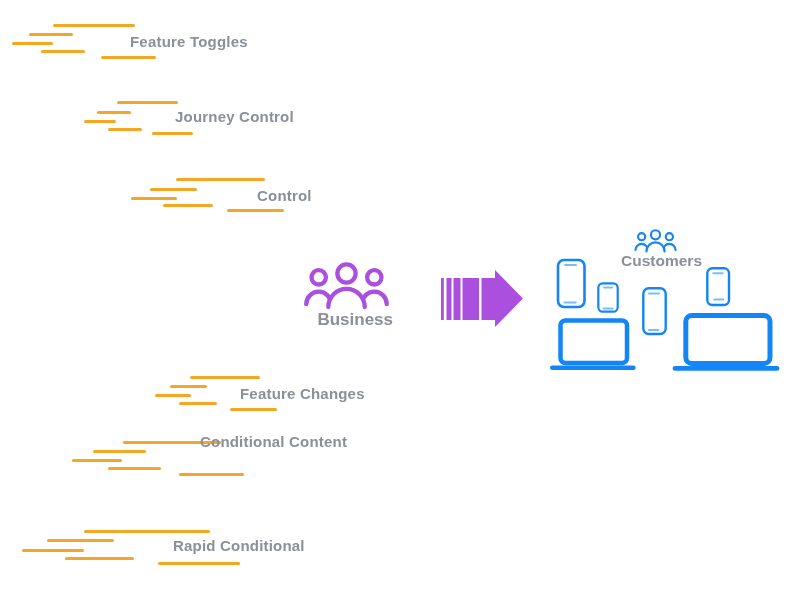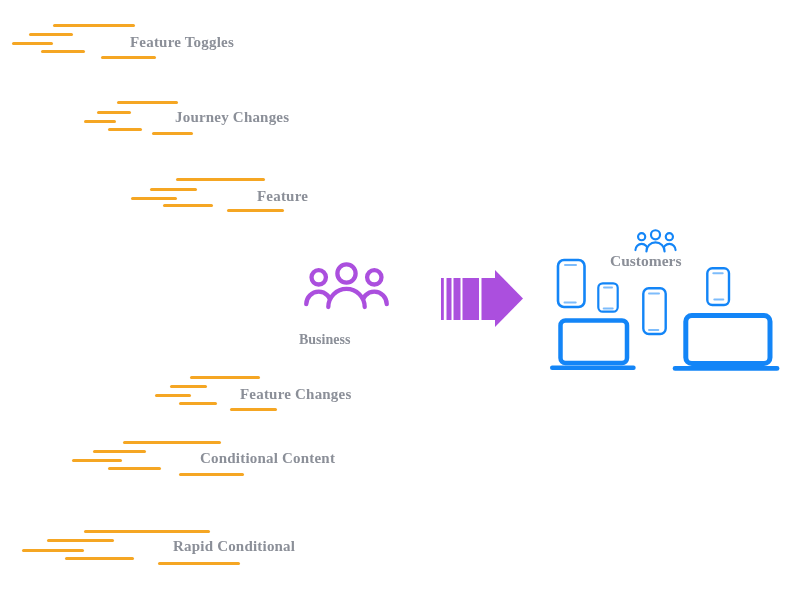--- a/index.html
+++ b/index.html
@@ -8,45 +8,45 @@
     --customers-blue:#1385F7;
     --label-gray:#8B8F98;
   }
   *{margin:0;padding:0;box-sizing:border-box;}
   html,body{background:#ffffff;}
   .stage{
     position:relative;
     width:800px;height:600px;
     background:#ffffff;
     overflow:hidden;
-    font-family:Liberation Serif, serif;
+    font-family:Liberation Sans, sans-serif;
   }
   .sl{
     position:absolute;
     height:2.5px;
     border-radius:2px;
     background:var(--speed-lines-orange);
   }
   .feature-label{
     position:absolute;
     font-size:15px;
     font-weight:600;
     line-height:1.1;
     letter-spacing:.2px;
     color:var(--label-gray);
     white-space:nowrap;
   }
   .group-label{
     position:absolute;
     font-weight:700;
     color:var(--label-gray);
-    text-align:left;
+    text-align:right;
     white-space:nowrap;
   }
-  .business-label{left:299px;top:332px;width:94px;font-size:14px;}
+  .business-label{left:299px;top:310px;width:94px;font-size:17px;}
   .customers-label{left:610px;top:252px;width:92px;font-size:15.5px;}
   .abs{position:absolute;}
   svg{display:block;overflow:visible;}
   .ppl{fill:none;stroke-width:4.5;stroke-linecap:round;}
   .ppl-purple{stroke:var(--business-purple);}
   .ppl-blue{stroke:var(--customers-blue);}
   .ppl-fill{fill:#ffffff;}
   .arrow-fill{fill:var(--business-purple);}
   .dev{fill:#ffffff;stroke:var(--customers-blue);}
   .dev-detail{stroke:var(--customers-blue);stroke-width:2;stroke-linecap:round;opacity:.55;fill:none;}
@@ -69,32 +69,32 @@
   </div>
 
   <div>
     <div>
       <i class="sl" style="left:117px;top:101px;width:61px"></i>
       <i class="sl" style="left:97px;top:111px;width:34px"></i>
       <i class="sl" style="left:84px;top:120px;width:32px"></i>
       <i class="sl" style="left:108px;top:128px;width:34px"></i>
       <i class="sl" style="left:152px;top:132px;width:41px"></i>
     </div>
-    <span class="feature-label" style="left:175px;top:109px">Journey Changes</span>
+    <span class="feature-label" style="left:175px;top:109px">Journey Control</span>
   </div>
 
   <div>
     <div>
       <i class="sl" style="left:176px;top:178px;width:89px"></i>
       <i class="sl" style="left:150px;top:188px;width:47px"></i>
       <i class="sl" style="left:131px;top:197px;width:46px"></i>
       <i class="sl" style="left:163px;top:204px;width:50px"></i>
       <i class="sl" style="left:227px;top:209px;width:57px"></i>
     </div>
-    <span class="feature-label" style="left:257px;top:188px">Feature</span>
+    <span class="feature-label" style="left:257px;top:188px">Control</span>
   </div>
 
   <div>
     <div>
       <i class="sl" style="left:190px;top:376px;width:70px"></i>
       <i class="sl" style="left:170px;top:385px;width:37px"></i>
       <i class="sl" style="left:155px;top:394px;width:36px"></i>
       <i class="sl" style="left:179px;top:402px;width:38px"></i>
       <i class="sl" style="left:230px;top:408px;width:47px"></i>
     </div>
@@ -102,21 +102,21 @@
   </div>
 
   <div>
     <div>
       <i class="sl" style="left:123px;top:441px;width:98px"></i>
       <i class="sl" style="left:93px;top:450px;width:53px"></i>
       <i class="sl" style="left:72px;top:459px;width:50px"></i>
       <i class="sl" style="left:108px;top:467px;width:53px"></i>
       <i class="sl" style="left:179px;top:473px;width:65px"></i>
     </div>
-    <span class="feature-label" style="left:200px;top:450px">Conditional Content</span>
+    <span class="feature-label" style="left:200px;top:434px">Conditional Content</span>
   </div>
 
   <div>
     <div>
       <i class="sl" style="left:84px;top:530px;width:126px"></i>
       <i class="sl" style="left:47px;top:539px;width:67px"></i>
       <i class="sl" style="left:22px;top:549px;width:62px"></i>
       <i class="sl" style="left:65px;top:557px;width:69px"></i>
       <i class="sl" style="left:158px;top:562px;width:82px"></i>
     </div>

